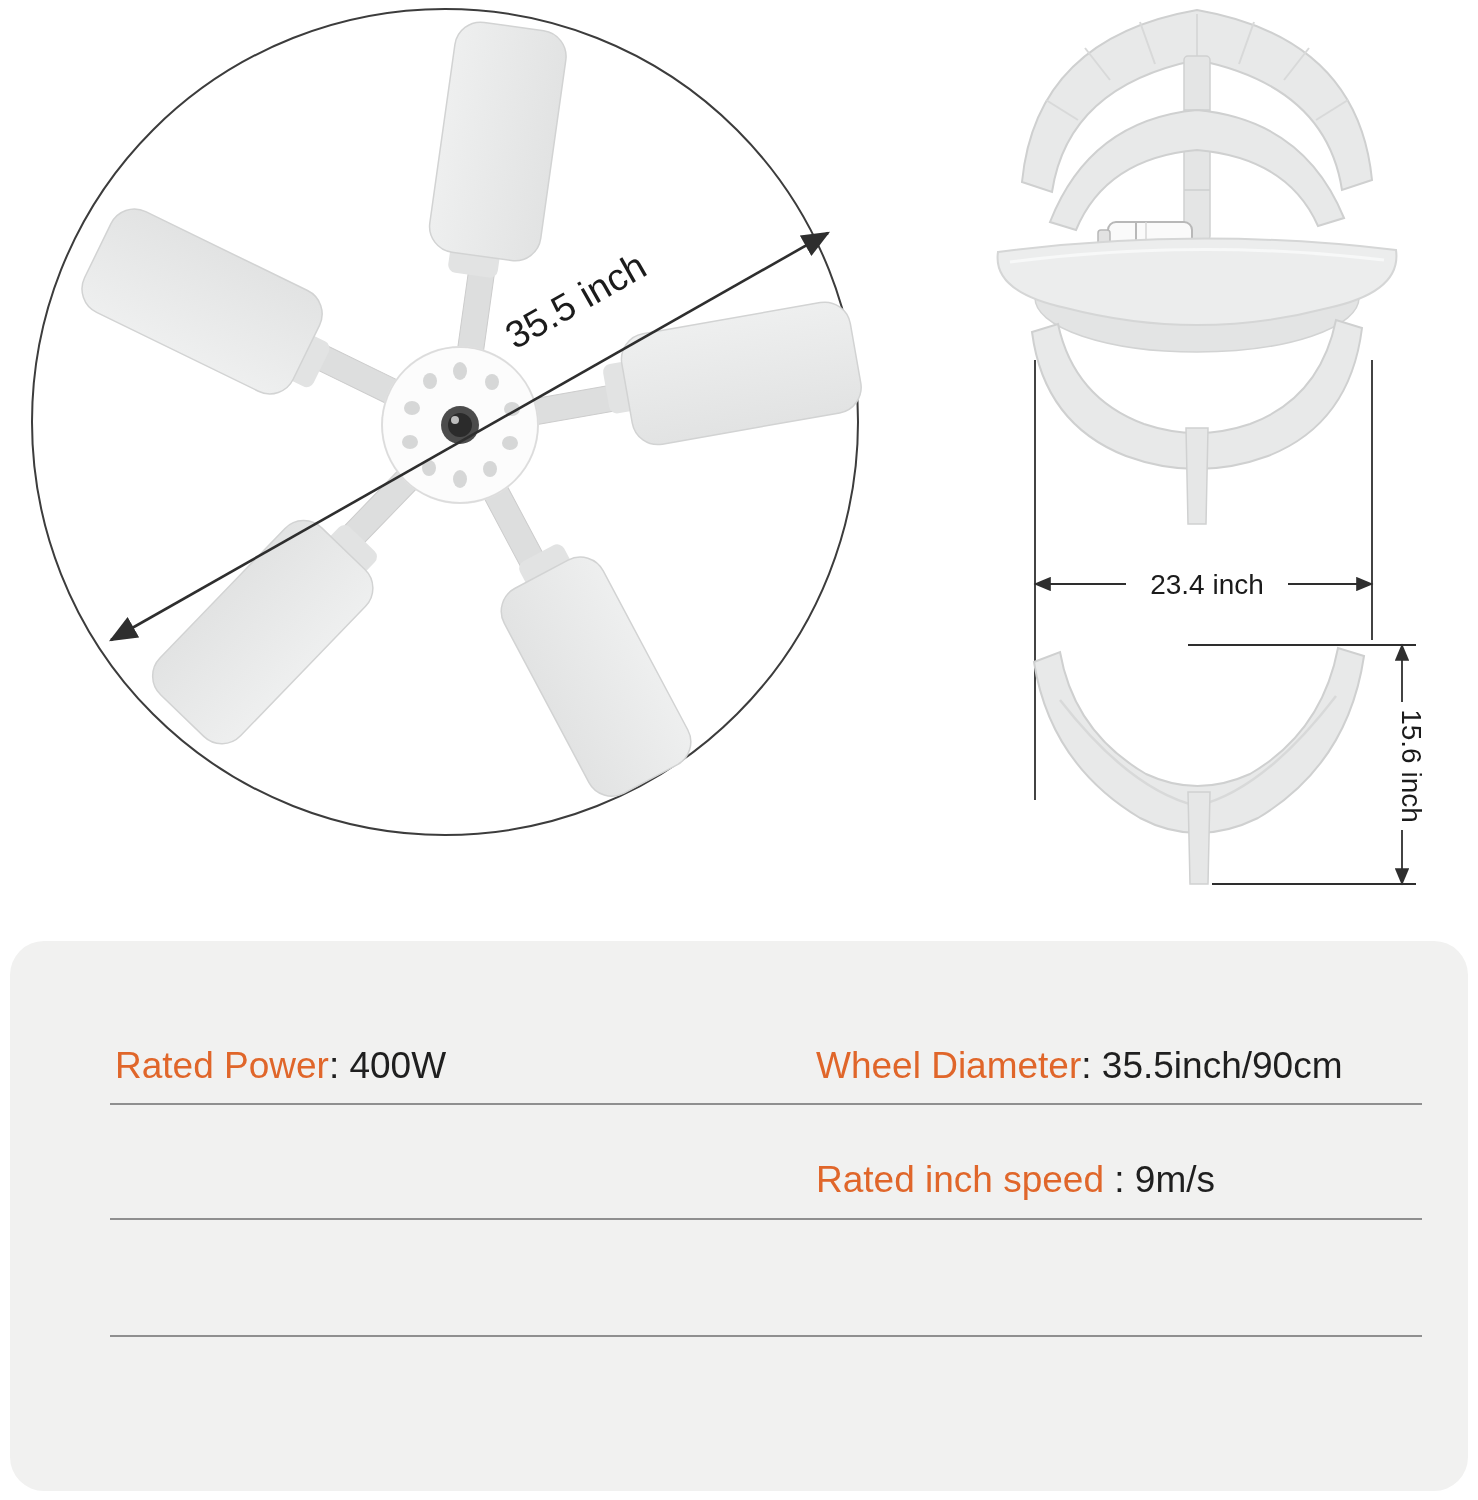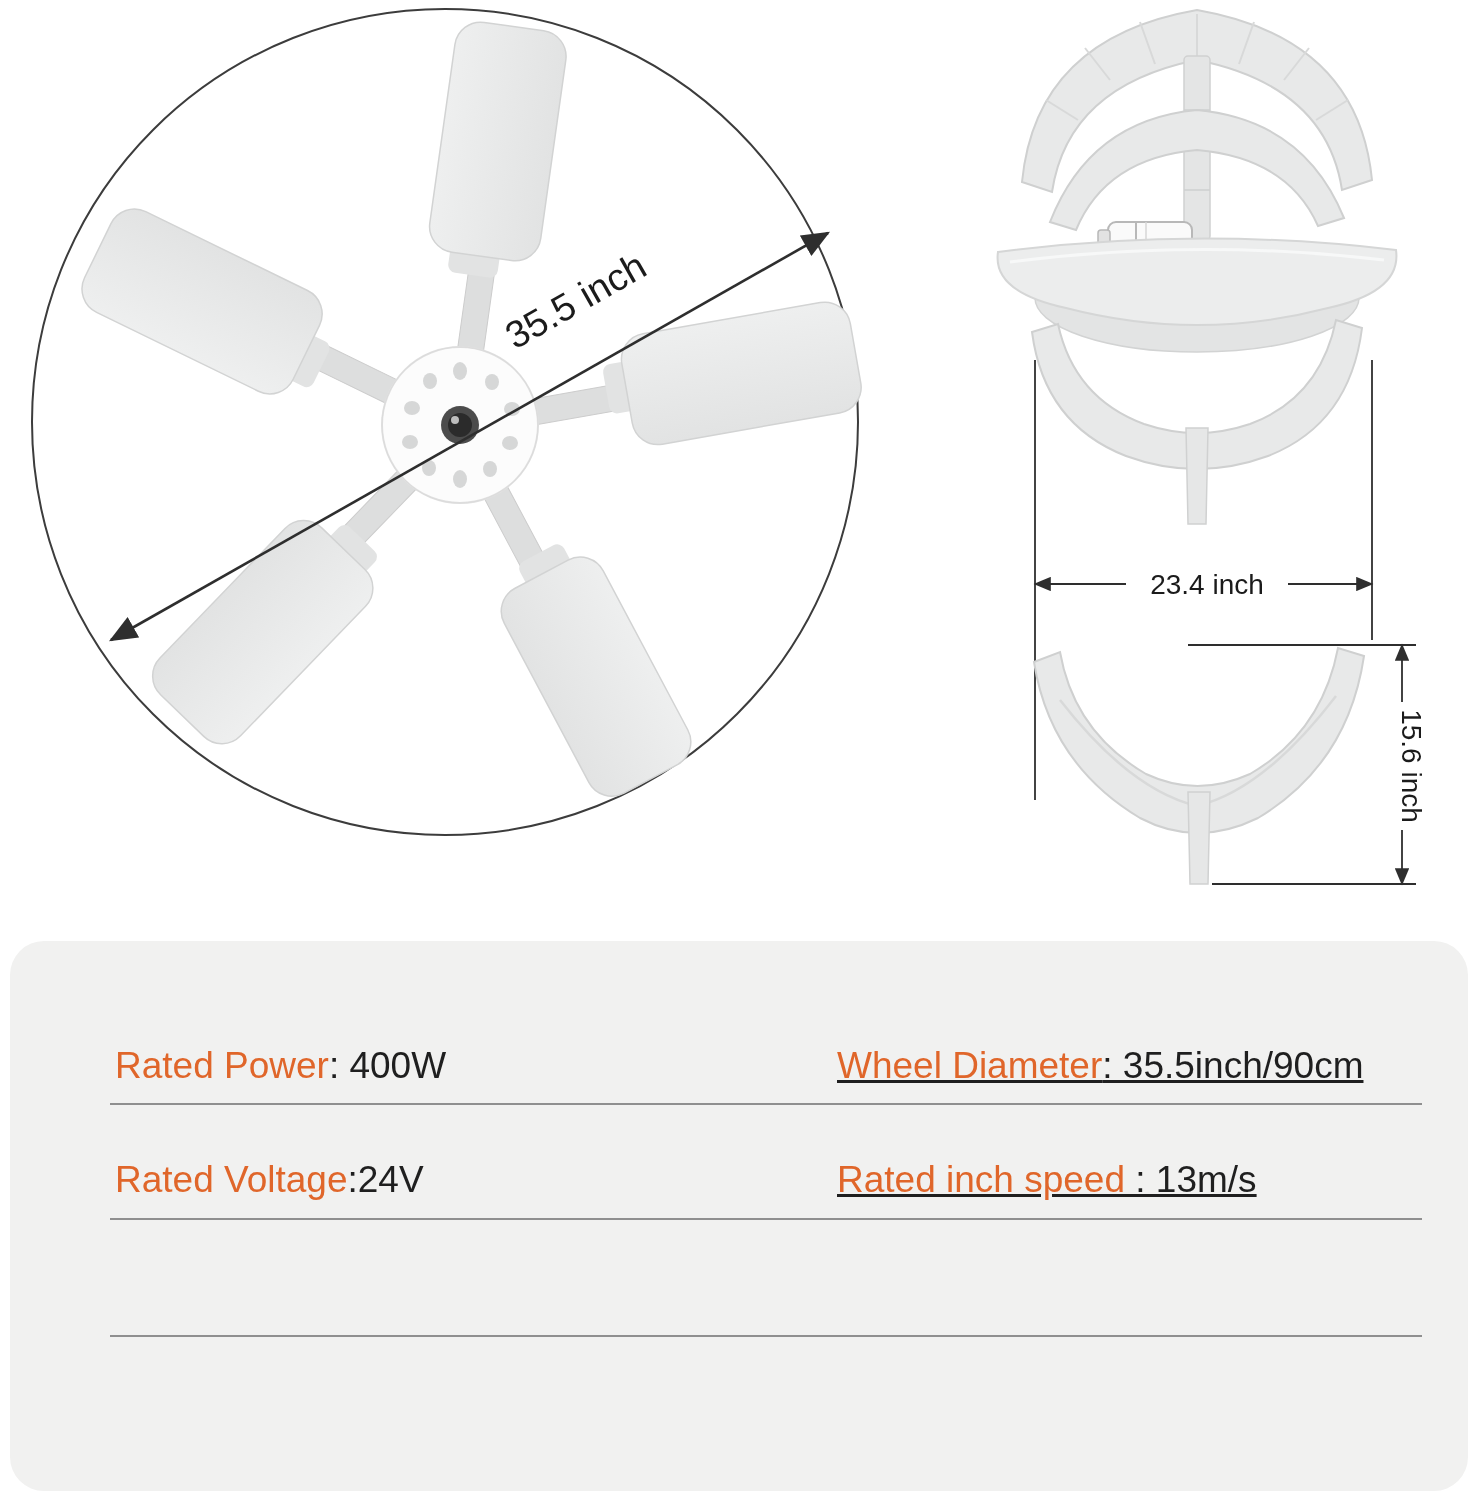--- a/index.html
+++ b/index.html
@@ -20,21 +20,21 @@
     position:absolute;white-space:nowrap;
     font-size:37px;line-height:44px;color:#1f1f1f;
   }
   .spec-label{color:#e0662a;}
   .spec-value{color:#1f1f1f;}
   .spec-divider{
     position:absolute;left:100px;width:1312px;height:2px;
     background:#8f8f8f;
   }
   .col-left{left:105px;}
-  .col-right{left:827px;text-decoration:underline;}
+  .col-right{left:806px;}
 </style>
 </head>
 <body>
 
 <svg class="abs" style="left:0;top:0" width="930" height="930" viewBox="0 0 930 930">
   <defs>
     <marker id="arrow" viewBox="0 0 12 10" refX="11" refY="5" markerWidth="11" markerHeight="9" orient="auto-start-reverse">
       <path d="M0,0 L12,5 L0,10 z" fill="#2e2e2e"></path>
     </marker>
     <linearGradient id="bladeGrad" x1="0" y1="0" x2="0" y2="1">
@@ -174,23 +174,20 @@
 <div class="abs spec-panel">
 
   <div class="spec-cell col-left" style="top:103px">
     <span class="spec-label">Rated Power</span><span class="spec-value">: 400W</span>
   </div>
   <div class="spec-cell col-right" style="top:103px">
     <span class="spec-label">Wheel Diameter</span><span class="spec-value">: 35.5inch/90cm</span>
   </div>
   <div class="spec-divider" style="top:162px"></div>
 
-  <div class="spec-cell col-left" style="top:217px">
-    <span class="spec-label">Rated Voltage</span><span class="spec-value">:24V</span>
-  </div>
   <div class="spec-cell col-right" style="top:217px">
-    <span class="spec-label">Rated inch speed</span><span class="spec-value"> : 13m/s</span>
+    <span class="spec-label">Rated inch speed</span><span class="spec-value"> : 9m/s</span>
   </div>
   <div class="spec-divider" style="top:277px"></div>
 
   <div class="spec-divider" style="top:394px"></div>
 
 </div>
 
 </body></html>

